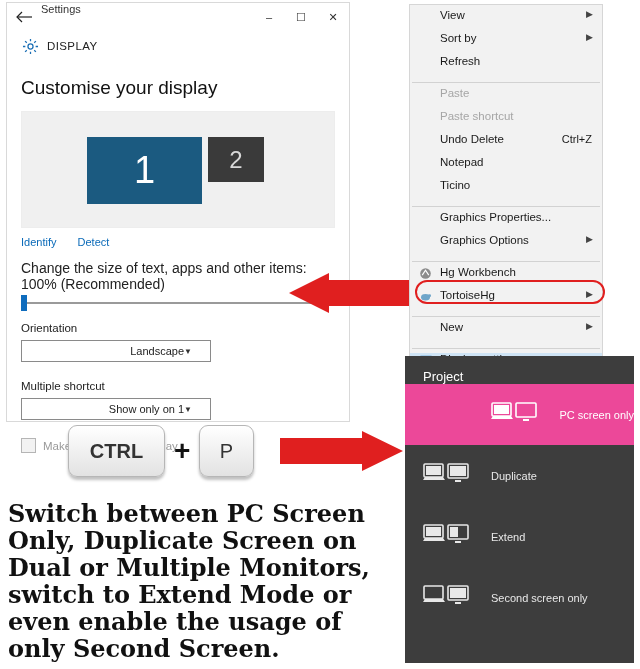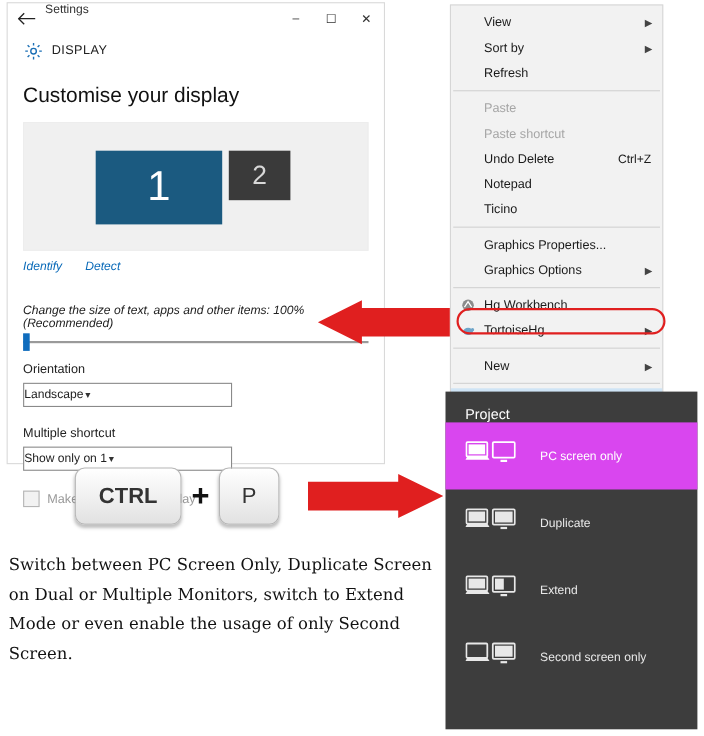--- a/index.html
+++ b/index.html
@@ -119,26 +119,25 @@
     font-size: 24px;
     display: flex;
     align-items: center;
     justify-content: center;
   }
   .link-row {
     margin-top: 8px;
     font-size: 11px;
     color: #0a6ab8;
   }
-  .link-row span { margin-right: 18px; cursor: pointer; font-style: italic; }
+  .link-row span { margin-right: 18px; cursor: pointer; }
   #slider-label {
-    margin-top: 28px;
-    font-size: 11px;
+    margin-top: 12px;
+    font-size: 14px;
     color: #222;
-    font-style: italic;
   }
   #slider-track {
     margin-top: 10px;
     height: 2px;
     background: #9a9a9a;
     position: relative;
   }
   #slider-thumb {
     position: absolute;
     left: 0;
@@ -153,25 +152,25 @@
     color: #222;
   }
   .combo {
     margin-top: 6px;
     width: 190px;
     height: 22px;
     border: 1px solid #8a8a8a;
     background: #ffffff;
     display: flex;
     align-items: center;
-    padding: 0 0;
+    padding: 0 18px;
     font-size: 11px;
     color: #222;
     box-sizing: border-box;
-    justify-content: flex-start;
+    justify-content: flex-end;
   }
   .combo .chev { font-size: 8px; color: #333; }
   #main-display-row {
     margin-top: 18px;
     display: flex;
     align-items: center;
     font-size: 11.5px;
     color: #9a9a9a;
   }
   #main-display-check {
@@ -189,21 +188,20 @@
     top: 4px;
     width: 194px;
     background: #f2f2f2;
     border: 1px solid #d6d6d6;
     box-sizing: border-box;
     padding: 4px 0;
   }
   .ctx-item {
     height: 23px;
     display: flex;
-    align-items: center;
     font-size: 11.5px;
     color: #1a1a1a;
     padding-left: 30px;
     padding-right: 8px;
     position: relative;
   }
   .ctx-item.disabled { color: #a6a6a6; }
   .ctx-item .arrow {
     position: absolute;
     right: 9px;
@@ -260,21 +258,21 @@
     padding: 13px 0 0 18px;
   }
   .proj-item {
     height: 61px;
     display: flex;
     align-items: center;
     padding-left: 18px;
     color: #e8e8e8;
     font-size: 11px;
   }
-  .proj-item.selected { background: #d946ef; color:#ffffff; }
+  .proj-item.selected { background: #ec4899; color:#ffffff;justify-content:flex-end; }
   .proj-label { margin-left: 22px; }
 
   
   .arrow-shape {
     position: absolute;
   }
 
   
   #ctrl-key {
     position: absolute;
@@ -320,22 +318,22 @@
     box-sizing: border-box;
   }
 
   
   #caption {
     position: absolute;
     left: 8px;
     top: 500px;
     width: 390px;
     font-family: "DejaVu Serif", serif;
-    font-weight: normal;
-    font-size: 15px;
+    font-weight: bold;
+    font-size: 24px;
     line-height: 27px;
     color: #111;
   }
 </style>
 </head>
 <body>
 
 <div id="settings-window">
 
   <div id="settings-titlebar">

